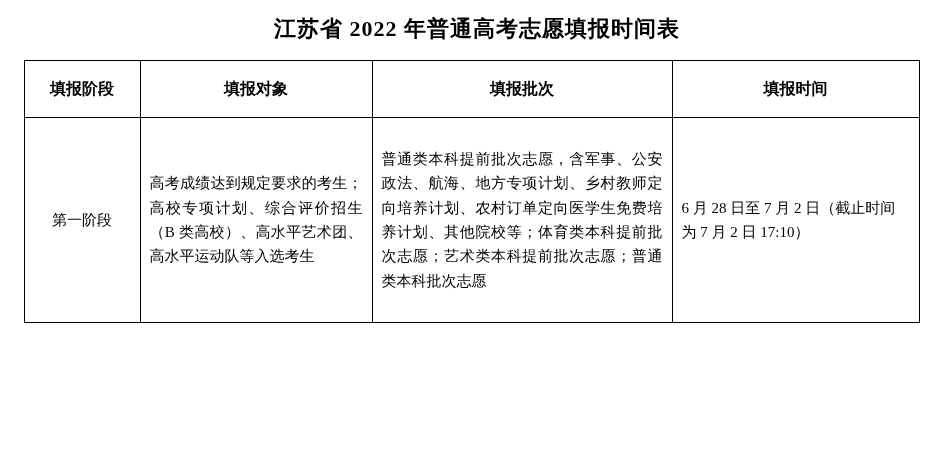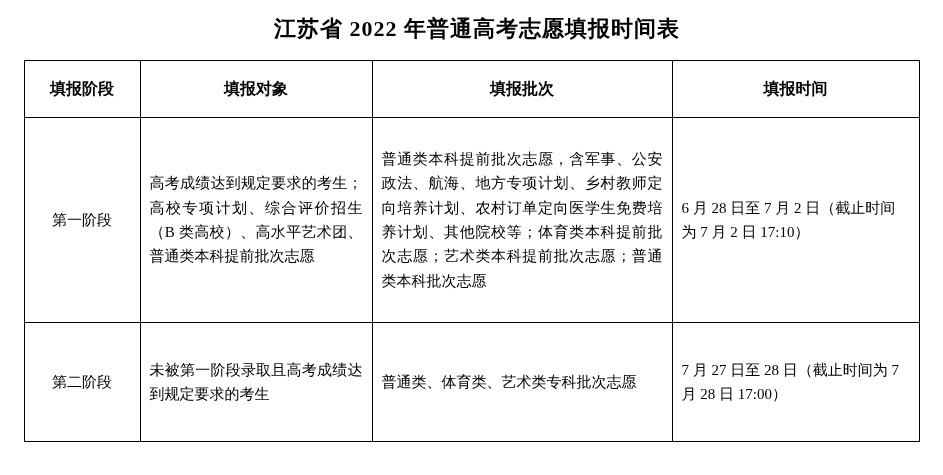--- a/index.html
+++ b/index.html
@@ -111,27 +111,21 @@
       <tr>
         <th>填报阶段</th>
         <th>填报对象</th>
         <th>填报批次</th>
         <th>填报时间</th>
       </tr>
     </thead>
     <tbody>
       <tr class="row-one">
         <td class="stage-cell">第一阶段</td>
-        <td class="target-cell">高考成绩达到规定要求的考生；高校专项计划、综合评价招生（B 类高校）、高水平艺术团、普通类本科提前批次志愿</td>
+        <td class="target-cell">高考成绩达到规定要求的考生；高校专项计划、综合评价招生（B 类高校）、高水平艺术团、高水平运动队等入选考生</td>
         <td class="batch-cell">普通类本科提前批次志愿，含军事、公安政法、航海、地方专项计划、乡村教师定向培养计划、农村订单定向医学生免费培养计划、其他院校等；体育类本科提前批次志愿；艺术类本科提前批次志愿；普通类本科批次志愿</td>
         <td class="time-cell">6 月 28 日至 7 月 2 日（截止时间为 7 月 2 日 17:10）</td>
-      </tr>
-      <tr class="row-two">
-        <td class="stage-cell">第二阶段</td>
-        <td class="target-cell">未被第一阶段录取且高考成绩达到规定要求的考生</td>
-        <td class="batch-cell">普通类、体育类、艺术类专科批次志愿</td>
-        <td class="time-cell">7 月 27 日至 28 日（截止时间为 7 月 28 日 17:00）</td>
       </tr>
     </tbody>
   </table>
 
 
 </div>
 
 </body></html>

